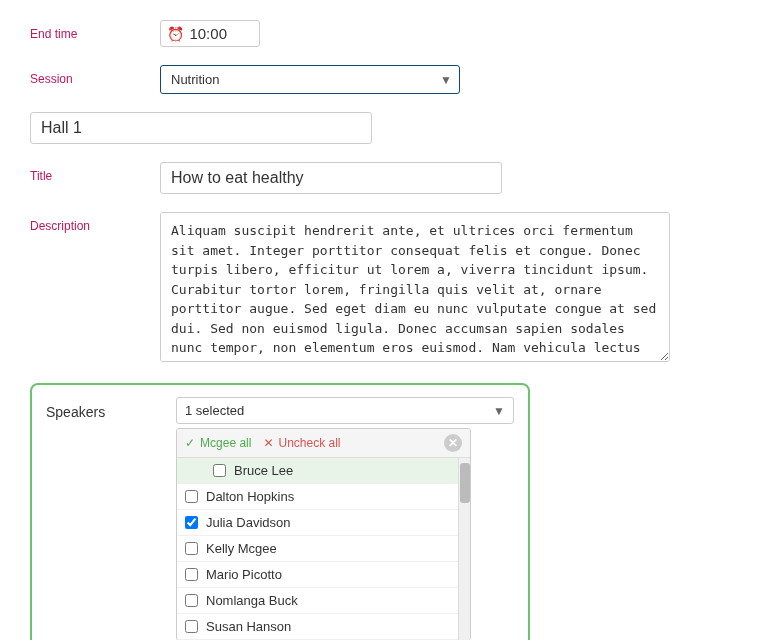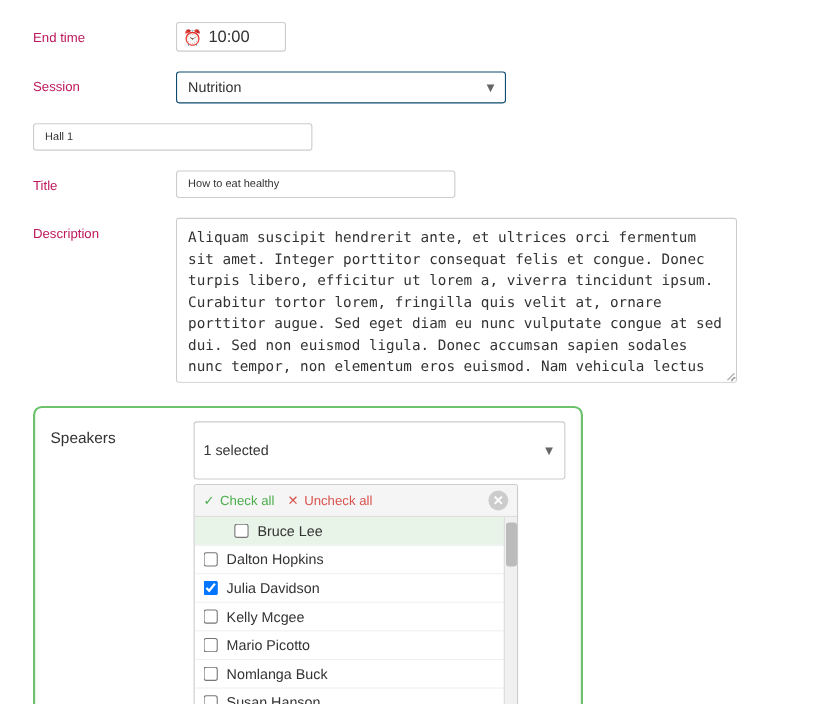--- a/index.html
+++ b/index.html
@@ -71,25 +71,25 @@
     .select-arrow {
       position: absolute;
       right: 8px;
       top: 50%;
       transform: translateY(-50%);
       pointer-events: none;
       color: #666;
       font-size: 12px;
     }
     .text-input {
-      width: 254px;
+      width: 342px;
       padding: 6px 10px;
       border: 1px solid #ccc;
       border-radius: 3px;
-      font-size: 10px;
+      font-size: 16px;
       color: #333;
       outline: none;
     }
     .textarea-control {
       width: 510px;
       height: 150px;
       padding: 8px 10px;
       border: 1px solid #ccc;
       border-radius: 3px;
       font-size: 13px;
@@ -119,21 +119,21 @@
     .speakers-control-wrap {
       flex: 1;
       position: relative;
     }
     .speakers-select-bar {
       display: flex;
       align-items: center;
       border: 1px solid #ccc;
       border-radius: 3px;
       background: #fff;
-      padding: 18px 8px;
+      padding: 5px 8px;
       width: 100%;
       justify-content: space-between;
       cursor: pointer;
       margin-bottom: 4px;
     }
     .speakers-select-bar span {
       font-size: 13px;
       color: #333;
     }
     .speakers-dropdown {
@@ -293,21 +293,21 @@
         <span>1 selected</span>
         <span style="color:#666;font-size:12px;">▼</span>
       </div>
 
       <div class="speakers-dropdown">
 
         <div class="dropdown-actions">
           <div class="dropdown-actions-left">
             <span class="action-check-all">
               <span class="checkmark-icon">✓</span>
-              <span>Check all</span>
+              <span>Mcgee all</span>
             </span>
             <span class="action-uncheck-all">
               <span class="x-icon">✕</span>
               <span>Uncheck all</span>
             </span>
           </div>
           <div class="dropdown-close">✕</div>
         </div>
 
         <div class="scrollbar-wrap">

